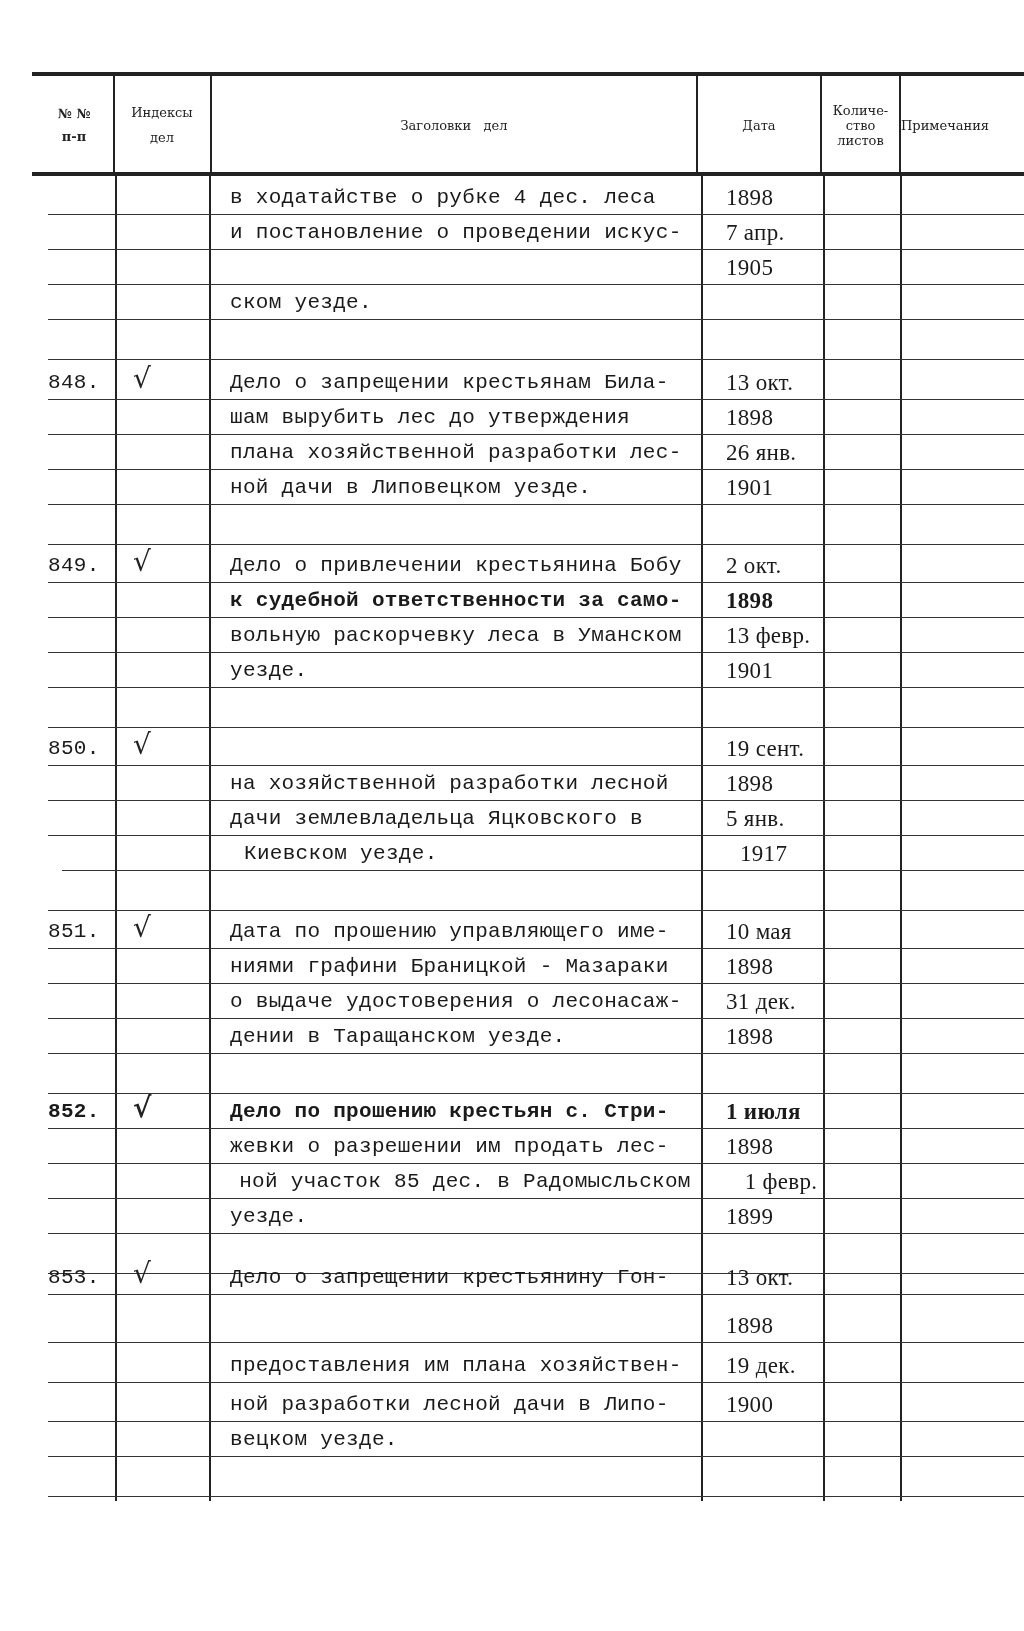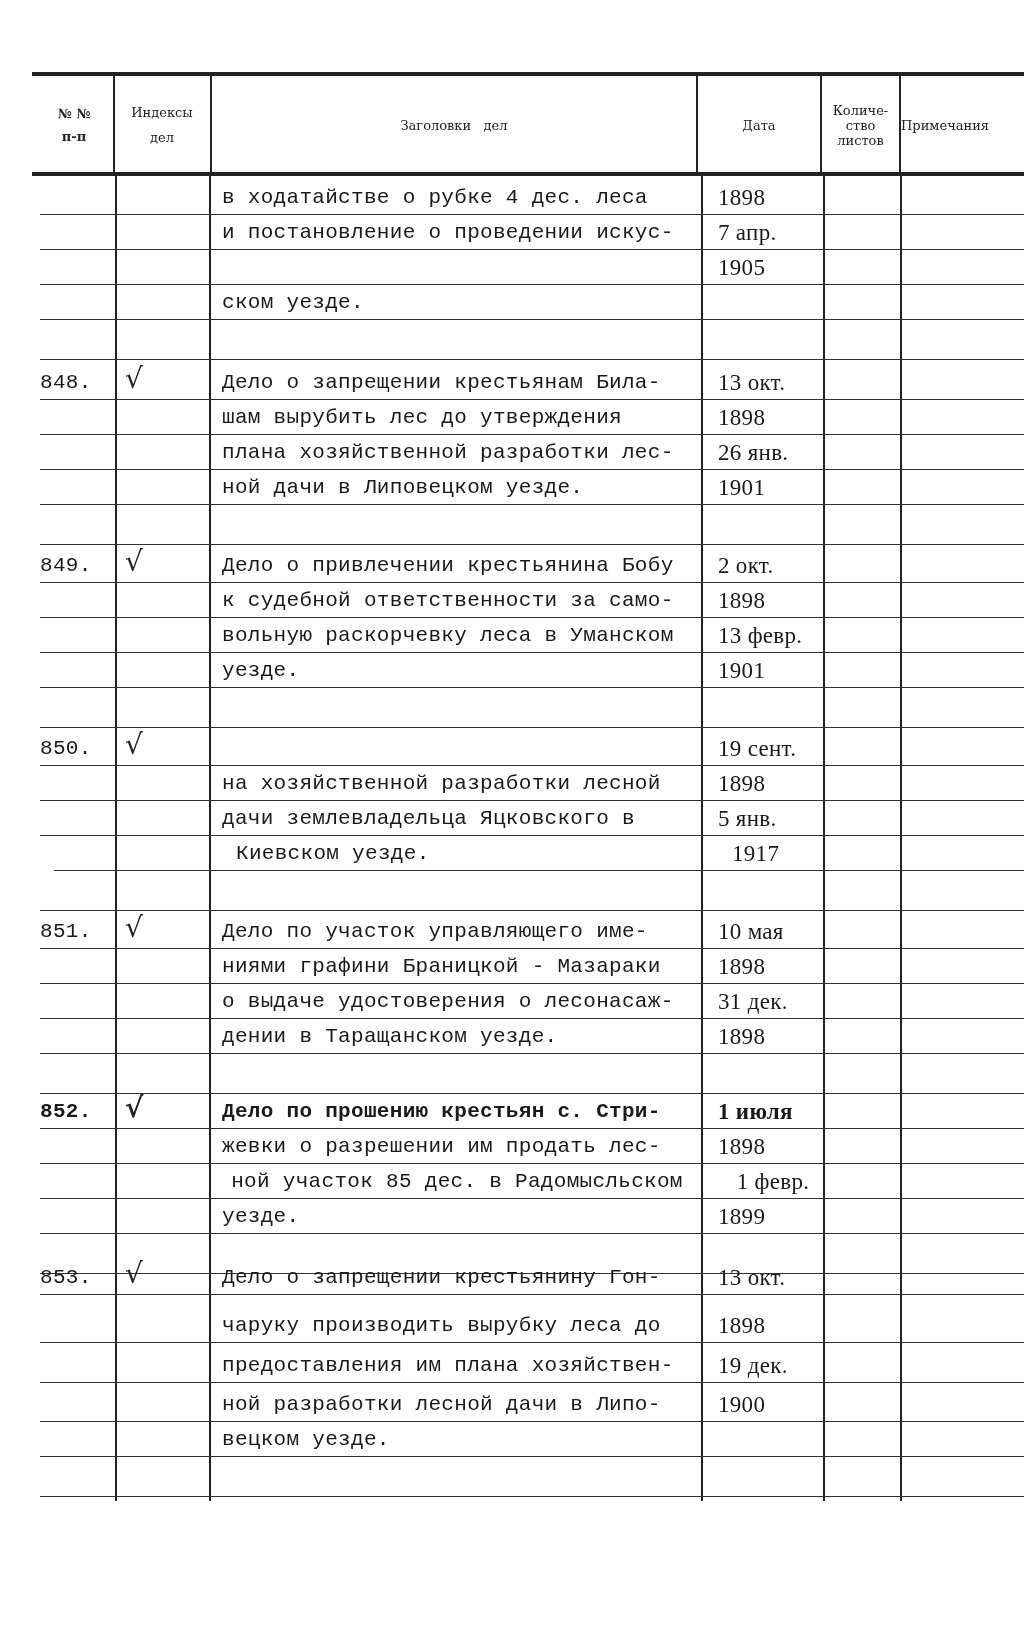--- a/index.html
+++ b/index.html
@@ -6,21 +6,21 @@
   body {
     width:1024px; height:1631px; background:#ffffff; position:relative; overflow:hidden;
     font-family: "Liberation Mono", "DejaVu Sans Mono", monospace; color:#1a1a1a;
   }
   .page { position:absolute; left:0; top:0; width:1024px; height:1631px; }
   .rule-thick { position:absolute; left:32px; right:0; height:4px; background:#222; }
   .vline { position:absolute; width:2px; background:#222; }
   .hdr { position:absolute; top:78px; height:94px; display:flex; align-items:center; justify-content:center; text-align:center;
          font-family: "DejaVu Serif", "Liberation Serif", serif; font-size:13px; line-height:17px; color:#222; }
   .rows { position:absolute; top:180px; left:0; width:1024px; }
-  .row { position:absolute; left:0; width:828px; height:35px; }
+  .row { position:absolute; left:8px; width:828px; height:35px; }
   .row .ul { position:absolute; bottom:0; height:1.5px; background:#333; }
   .cell { position:absolute; top:4px; font-size:21px; line-height:27px; white-space:nowrap; letter-spacing:0.3px; }
   .num { left:40px; width:70px; font-size:21px; }
   .chk { left:125px; width:40px; font-size:28px; top:0; font-family:"DejaVu Serif", serif; color:#222; }
   .title { left:222px; width:470px; }
   .date { left:718px; width:110px; font-family:"Liberation Serif","DejaVu Serif", serif; font-size:23px; }
 </style>
 </head>
 <body>
 
@@ -136,21 +136,21 @@
         <div class="ul" style="left:40px;width:984px;"></div>
       </div>
 
     <div class="row" style="top:368px;">
         <span class="cell num">849.</span>
         <span class="cell chk">√</span>
         <span class="cell title">Дело о привлечении крестьянина Бобу</span>
         <span class="cell date">2 окт.</span>
         <div class="ul" style="left:40px;width:984px;"></div>
       </div>
-    <div class="row" style="top:403px;">
+    <div class="row" style="top:403px;font-weight:bold;">
         <span class="cell num"></span>
         <span class="cell chk"></span>
         <span class="cell title">к судебной ответственности за само-</span>
         <span class="cell date">1898</span>
         <div class="ul" style="left:40px;width:984px;"></div>
       </div>
     <div class="row" style="top:438px;">
         <span class="cell num"></span>
         <span class="cell chk"></span>
         <span class="cell title">вольную раскорчевку леса в Уманском</span>
@@ -203,21 +203,21 @@
         <span class="cell num"></span>
         <span class="cell chk"></span>
         <span class="cell title"></span>
         <span class="cell date"></span>
         <div class="ul" style="left:40px;width:984px;"></div>
       </div>
 
     <div class="row" style="top:734px;">
         <span class="cell num">851.</span>
         <span class="cell chk">√</span>
-        <span class="cell title">Дело по участок управляющего име-</span>
+        <span class="cell title">Дата по прошению управляющего име-</span>
         <span class="cell date">10 мая</span>
         <div class="ul" style="left:40px;width:984px;"></div>
       </div>
     <div class="row" style="top:769px;">
         <span class="cell num"></span>
         <span class="cell chk"></span>
         <span class="cell title">ниями графини Браницкой - Мазараки</span>
         <span class="cell date">1898</span>
         <div class="ul" style="left:40px;width:984px;"></div>
       </div>
@@ -282,21 +282,20 @@
     <div class="row" style="top:1080px;">
         <span class="cell num">853.</span>
         <span class="cell chk">√</span>
         <span class="cell title">Дело о запрещении крестьянину Гон-</span>
         <span class="cell date">13 окт.</span>
         <div class="ul" style="left:40px;width:984px;"></div>
       </div>
     <div class="row" style="top:1128px;">
         <span class="cell num"></span>
         <span class="cell chk"></span>
-        <span class="cell title">чаруку производить вырубку леса до</span>
         <span class="cell date">1898</span>
         <div class="ul" style="left:40px;width:984px;"></div>
       </div>
     <div class="row" style="top:1168px;">
         <span class="cell num"></span>
         <span class="cell chk"></span>
         <span class="cell title">предоставления им плана хозяйствен-</span>
         <span class="cell date">19 дек.</span>
         <div class="ul" style="left:40px;width:984px;"></div>
       </div>

